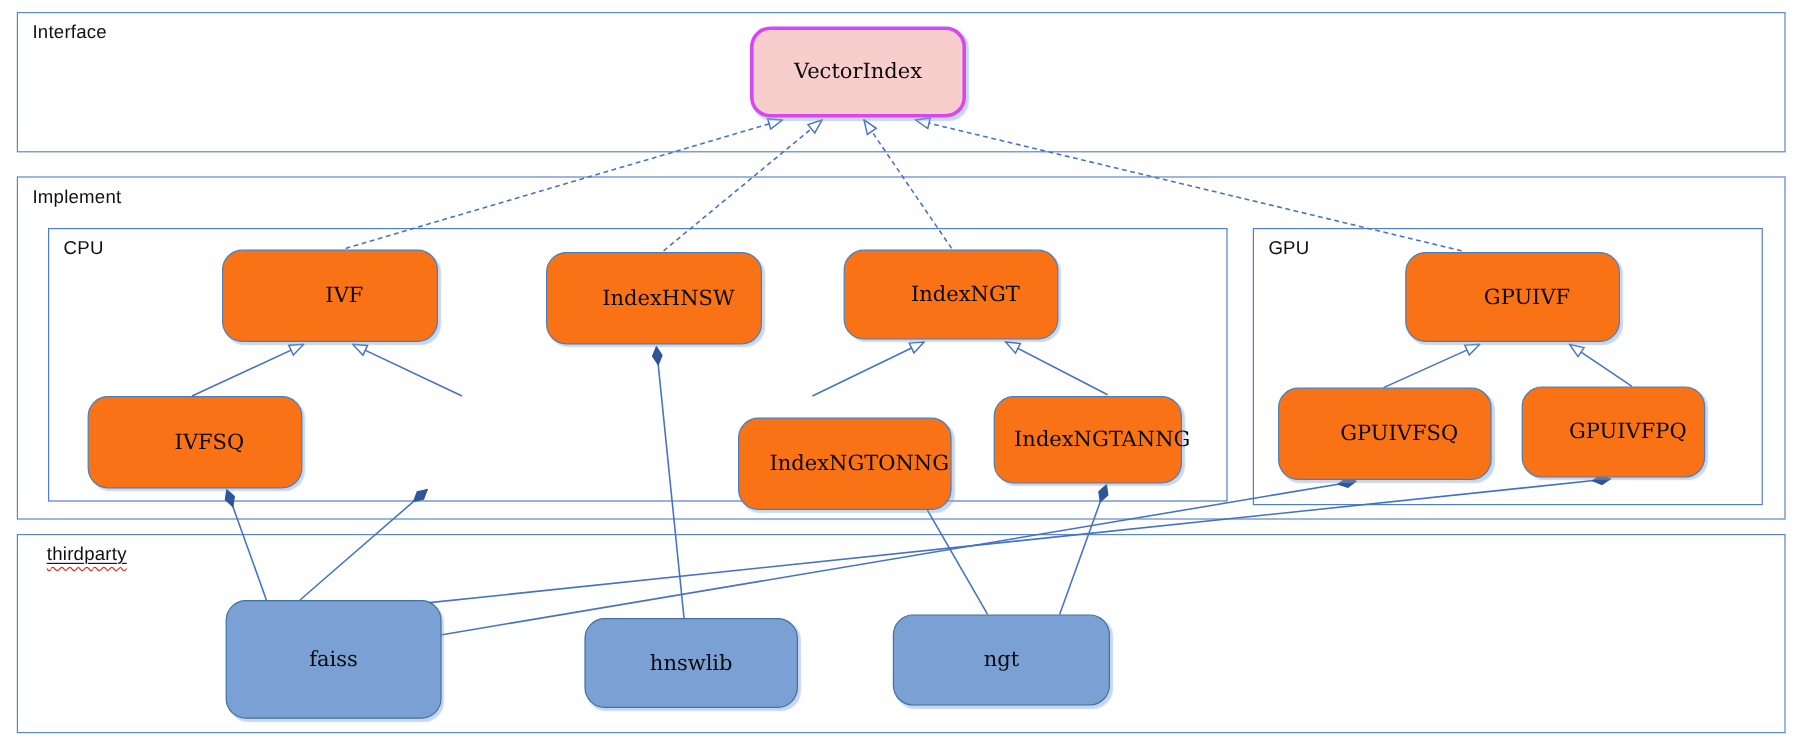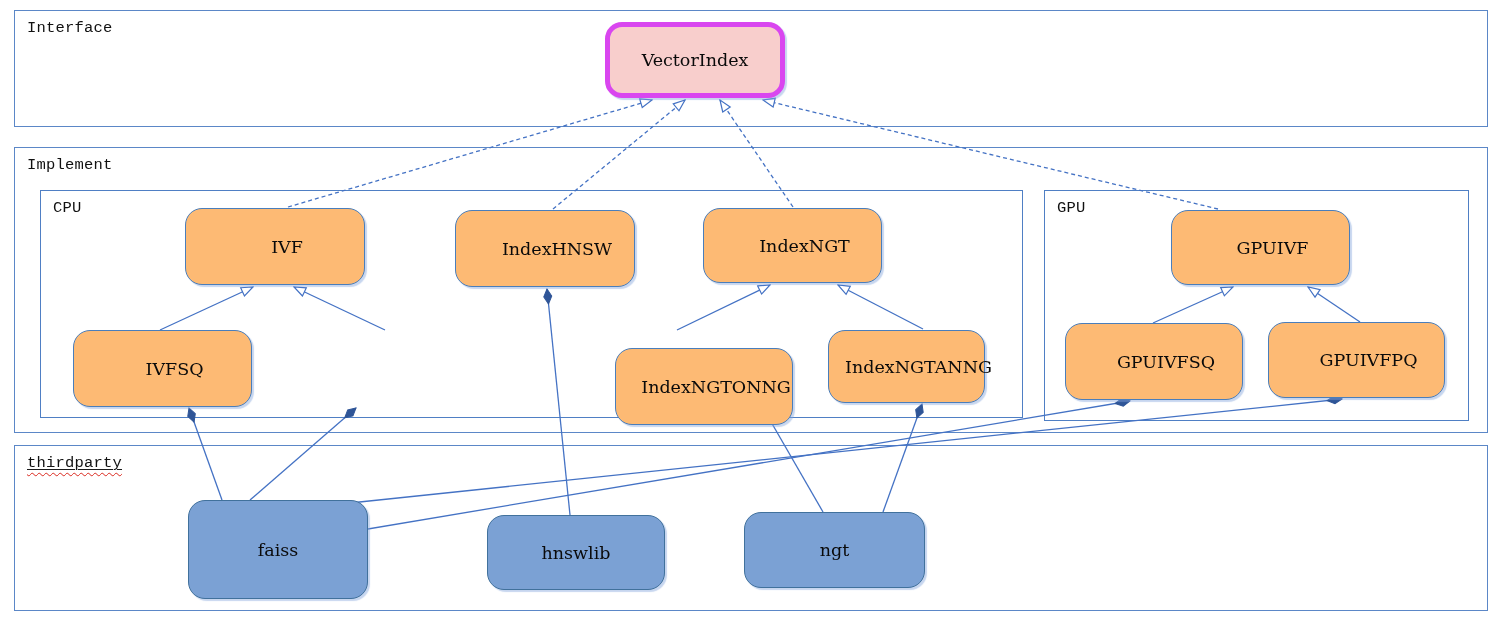--- a/index.html
+++ b/index.html
@@ -9,45 +9,45 @@
   }
   
   .section {
     position:absolute; border:1.5px solid #5b87c7; background:transparent;
     box-sizing:border-box; z-index:1;
   }
   .section.inner { border-width:1px; border-color:#4f7fc4; }
   .section-label {
     position:absolute; top:8px; left:12px; font-size:15.5px; color:#111;
     letter-spacing:.2px;
-    font-family:Liberation Mono, monospace;
   }
   .squiggle {
     text-decoration: underline wavy #da2a20;
     text-underline-offset: 5px;
     text-decoration-thickness: 1px;
   }
   .squiggle .solid-underline {
     text-decoration: underline solid #1a1a1a;
     text-underline-offset: 2px;
     text-decoration-thickness: 1px;
+    margin-left: 12px;
   }
   
   #edges { position:absolute; left:0; top:0; z-index:2; pointer-events:none; }
   .edge { stroke:#4472c4; stroke-width:1.3; fill:none; }
   .edge.realization { stroke-dasharray:4 3; }
   
   .node {
     position:absolute; z-index:3; box-sizing:border-box; border-radius:17px;
     display:flex; align-items:center; justify-content:center;
     font-family:"DejaVu Serif","Liberation Serif",serif; font-size:17.5px; color:#0a0a0a;
     box-shadow:2px 2px 1px rgba(130,165,220,.45);
   }
-  .node.pink  { background:#f8cecc; border:5px solid #d946ef; }
-  .node.green { background:#fdba74; border:1px solid #4a7ebb;padding-left:24px; }
+  .node.pink  { background:#f8cecc; border:3px solid #d946ef;margin-left:20px; }
+  .node.green { background:#f97316; border:1px solid #4a7ebb;padding-left:24px; }
   .node.blue  { background:#7ba1d4; border:1px solid #41719c; }
 </style>
 </head>
 <body>
 
 <div class="canvas">
 
   <div class="section" style="left:14px;top:10px;width:1474px;height:117px">
     <span class="section-label">Interface</span>
   </div>
@@ -118,21 +118,21 @@
   <div class="node green" style="left:828px;top:330px;width:157px;height:73px">
     <span>IndexNGTANNG</span>
   </div>
 
   <div class="node green" style="left:1171px;top:210px;width:179px;height:75px">
     <span>GPUIVF</span>
   </div>
   <div class="node green" style="left:1065px;top:323px;width:178px;height:77px">
     <span>GPUIVFSQ</span>
   </div>
-  <div class="node green" style="left:1268px;top:322px;width:177px;height:76px">
+  <div class="node green" style="left:1268px;top:322px;width:153px;height:76px">
     <span>GPUIVFPQ</span>
   </div>
 
   <div class="node blue" style="left:188px;top:500px;width:180px;height:99px">
     <span>faiss</span>
   </div>
   <div class="node blue" style="left:487px;top:515px;width:178px;height:75px">
     <span>hnswlib</span>
   </div>
   <div class="node blue" style="left:744px;top:512px;width:181px;height:76px">

